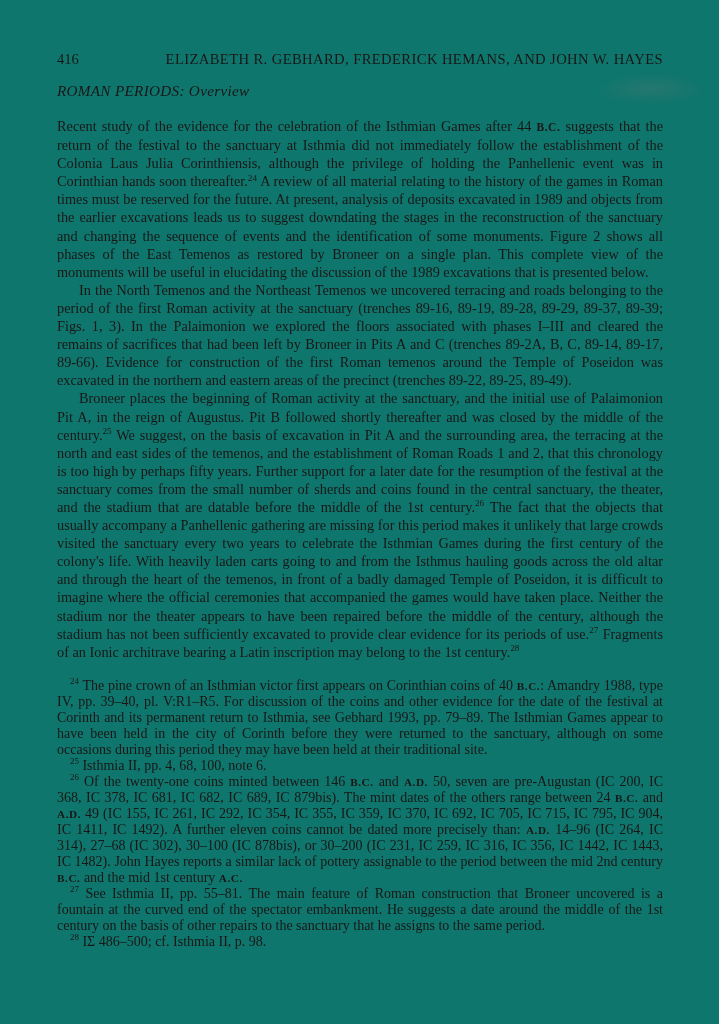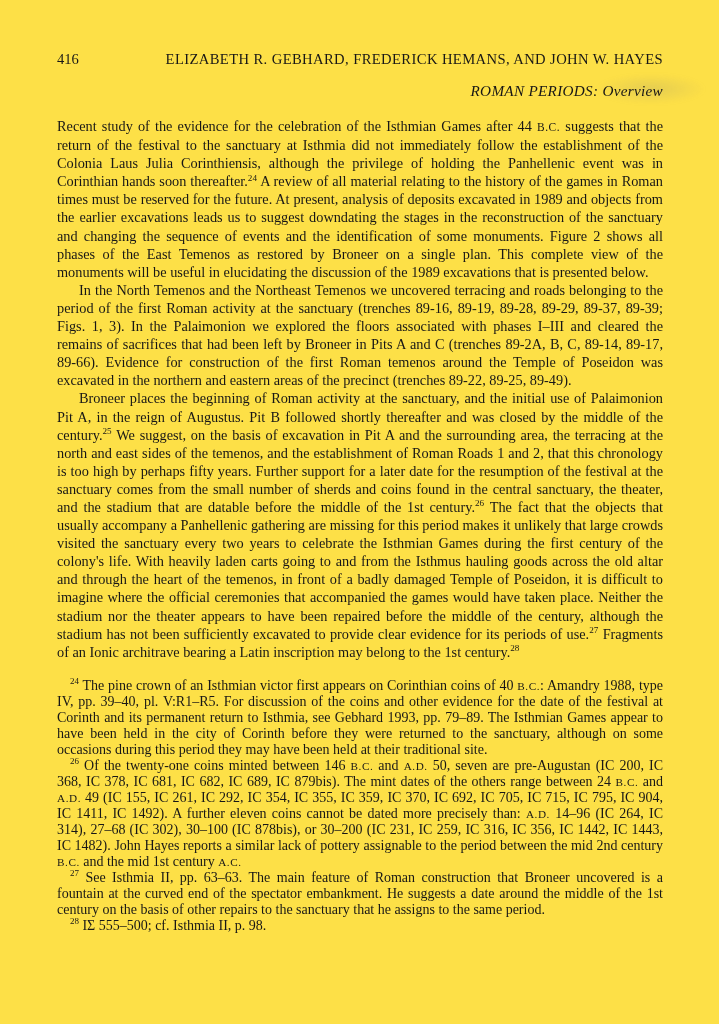--- a/index.html
+++ b/index.html
@@ -1,52 +1,52 @@
 <!DOCTYPE html>
 <html><head>
 <meta charset="utf-8">
 <style>
   html, body { margin: 0; padding: 0; background: #ffffff; }
   .page {
     position: relative;
     width: 719px;
     height: 1024px;
-    background: #fde047;
+    background: #0f766e;
     overflow: hidden;
     font-family: "Liberation Serif", serif;
     color: #181716;
   }
   .content {
     position: absolute;
     left: 57px;
     top: 51px;
     width: 606px;
   }
   .header-row {
     position: relative;
     font-size: 14.6px;
     line-height: 17px;
     height: 17px;
   }
   .page-num { position: absolute; left: 0; top: 0; }
   .running-head { text-align: right; letter-spacing: 0.4px; }
   .section-title {
-    text-align: right;
+    text-align: left;
     font-style: italic;
     font-size: 15.2px;
     margin-top: 14px;
     letter-spacing: 0.3px;
   }
   .body-text { margin-top: 17px; font-size: 14.3px; line-height: 18.1px; }
   .body-text p { margin: 0; text-align: justify; }
   .body-text p.indent { text-indent: 22px; }
   .footnotes { margin-top: 17px; font-size: 14px; line-height: 16px; }
   .footnotes p { margin: 0; text-align: justify; text-indent: 13px; }
   .s-i  { }
-  .s-sc { font-size: 0.8em; letter-spacing: 0.05em; }
+  .s-sc { font-size: 0.8em; letter-spacing: 0.05em; font-weight: bold; }
   .s-sup { vertical-align: super; font-size: 0.64em; line-height: 0; margin-top: 36px; }
   .smudge {
     position: absolute;
     left: 596px;
     top: 74px;
     width: 110px;
     height: 30px;
     border-radius: 50%;
     background: radial-gradient(closest-side, rgba(130,128,125,0.20), rgba(130,128,125,0));
     filter: blur(2px);
@@ -68,19 +68,20 @@
     <div class="section-title">ROMAN PERIODS: Overview</div>
 
     <div class="body-text">
         <p><span>Recent study of the evidence for the celebration of the Isthmian Games after 44 </span><span class="s-sc">B.C.</span><span> suggests that the return of the festival to the sanctuary at Isthmia did not immediately follow the establishment of the </span><span class="s-i">Colonia Laus Julia Corinthiensis</span><span>, although the privilege of holding the Panhellenic event was in Corinthian hands soon thereafter.</span><span class="s-sup">24</span><span> A review of all material relating to the history of the games in Roman times must be reserved for the future. At present, analysis of deposits excavated in 1989 and objects from the earlier excavations leads us to suggest downdating the stages in the reconstruction of the sanctuary and changing the sequence of events and the identification of some monuments. Figure 2 shows all phases of the East Temenos as restored by Broneer on a single plan. This complete view of the monuments will be useful in elucidating the discussion of the 1989 excavations that is presented below.</span></p>
         <p class="indent"><span>In the North Temenos and the Northeast Temenos we uncovered terracing and roads belonging to the period of the first Roman activity at the sanctuary (trenches 89-16, 89-19, 89-28, 89-29, 89-37, 89-39; Figs. 1, 3). In the Palaimonion we explored the floors associated with phases I–III and cleared the remains of sacrifices that had been left by Broneer in Pits A and C (trenches 89-2A, B, C, 89-14, 89-17, 89-66). Evidence for construction of the first Roman temenos around the Temple of Poseidon was excavated in the northern and eastern areas of the precinct (trenches 89-22, 89-25, 89-49).</span></p>
         <p class="indent"><span>Broneer places the beginning of Roman activity at the sanctuary, and the initial use of Palaimonion Pit A, in the reign of Augustus. Pit B followed shortly thereafter and was closed by the middle of the century.</span><span class="s-sup">25</span><span> We suggest, on the basis of excavation in Pit A and the surrounding area, the terracing at the north and east sides of the temenos, and the establishment of Roman Roads 1 and 2, that this chronology is too high by perhaps fifty years. Further support for a later date for the resumption of the festival at the sanctuary comes from the small number of sherds and coins found in the central sanctuary, the theater, and the stadium that are datable before the middle of the 1st century.</span><span class="s-sup">26</span><span> The fact that the objects that usually accompany a Panhellenic gathering are missing for this period makes it unlikely that large crowds visited the sanctuary every two years to celebrate the Isthmian Games during the first century of the colony's life. With heavily laden carts going to and from the Isthmus hauling goods across the old altar and through the heart of the temenos, in front of a badly damaged Temple of Poseidon, it is difficult to imagine where the official ceremonies that accompanied the games would have taken place. Neither the stadium nor the theater appears to have been repaired before the middle of the century, although the stadium has not been sufficiently excavated to provide clear evidence for its periods of use.</span><span class="s-sup">27</span><span> Fragments of an Ionic architrave bearing a Latin inscription may belong to the 1st century.</span><span class="s-sup">28</span></p>
       </div>
 
     <div class="footnotes">
         <p><span class="s-sup">24</span><span> The pine crown of an Isthmian victor first appears on Corinthian coins of 40 </span><span class="s-sc">B.C.</span><span>: Amandry 1988, type IV, pp. 39–40, pl. V:R1–R5. For discussion of the coins and other evidence for the date of the festival at Corinth and its permanent return to Isthmia, see Gebhard 1993, pp. 79–89. The Isthmian Games appear to have been held in the city of Corinth before they were returned to the sanctuary, although on some occasions during this period they may have been held at their traditional site.</span></p>
+        <p><span class="s-sup">25</span><span> </span><span class="s-i">Isthmia</span><span> II, pp. 4, 68, 100, note 6.</span></p>
         <p><span class="s-sup">26</span><span> Of the twenty-one coins minted between 146 </span><span class="s-sc">B.C.</span><span> and </span><span class="s-sc">A.D.</span><span> 50, seven are pre-Augustan (IC 200, IC 368, IC 378, IC 681, IC 682, IC 689, IC 879bis). The mint dates of the others range between 24 </span><span class="s-sc">B.C.</span><span> and </span><span class="s-sc">A.D.</span><span> 49 (IC 155, IC 261, IC 292, IC 354, IC 355, IC 359, IC 370, IC 692, IC 705, IC 715, IC 795, IC 904, IC 1411, IC 1492). A further eleven coins cannot be dated more precisely than: </span><span class="s-sc">A.D.</span><span> 14–96 (IC 264, IC 314), 27–68 (IC 302), 30–100 (IC 878bis), or 30–200 (IC 231, IC 259, IC 316, IC 356, IC 1442, IC 1443, IC 1482). John Hayes reports a similar lack of pottery assignable to the period between the mid 2nd century </span><span class="s-sc">B.C.</span><span> and the mid 1st century </span><span class="s-sc">A.C.</span><span></span></p>
-        <p><span class="s-sup">27</span><span> See </span><span class="s-i">Isthmia</span><span> II, pp. 63–63. The main feature of Roman construction that Broneer uncovered is a fountain at the curved end of the spectator embankment. He suggests a date around the middle of the 1st century on the basis of other repairs to the sanctuary that he assigns to the same period.</span></p>
-        <p><span class="s-sup">28</span><span> IΣ 555–500; cf. </span><span class="s-i">Isthmia</span><span> II, p. 98.</span></p>
+        <p><span class="s-sup">27</span><span> See </span><span class="s-i">Isthmia</span><span> II, pp. 55–81. The main feature of Roman construction that Broneer uncovered is a fountain at the curved end of the spectator embankment. He suggests a date around the middle of the 1st century on the basis of other repairs to the sanctuary that he assigns to the same period.</span></p>
+        <p><span class="s-sup">28</span><span> IΣ 486–500; cf. </span><span class="s-i">Isthmia</span><span> II, p. 98.</span></p>
       </div>
 
   </div>
 </div>
 
 </body></html>

